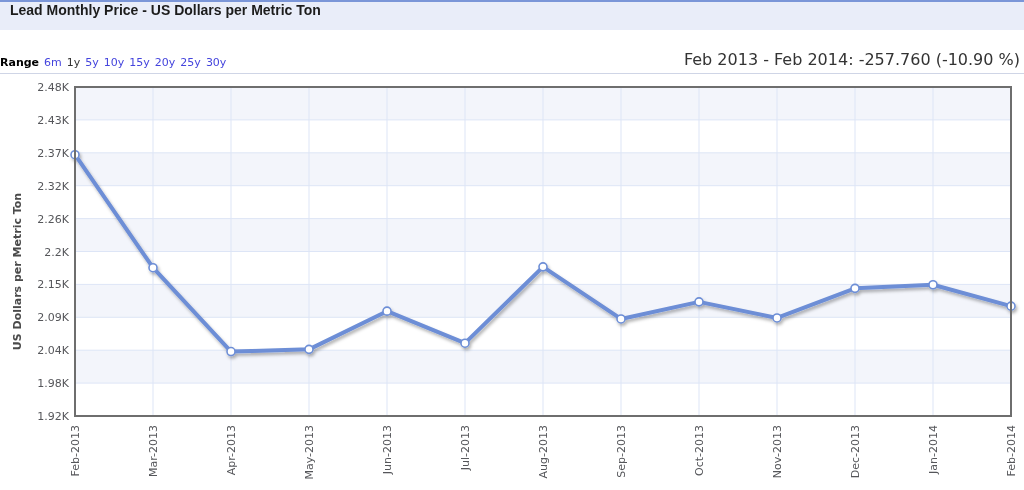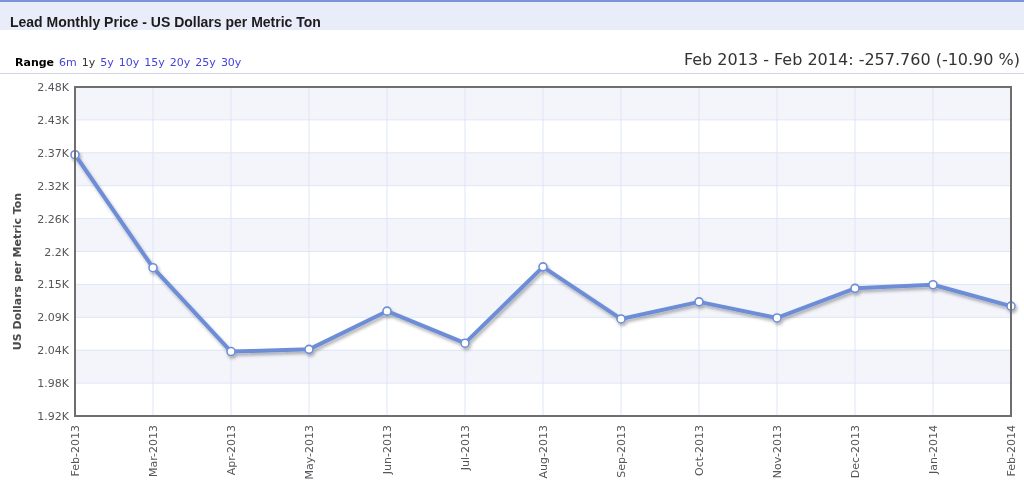--- a/index.html
+++ b/index.html
@@ -2,28 +2,28 @@
 <html><head>
 <meta charset="utf-8">
 <style>
   html,body{margin:0;padding:0;}
   body{
     width:1024px;height:490px;background:#ffffff;overflow:hidden;
     font-family:"Liberation Sans",sans-serif;
   }
   .titlebar{
     height:28px;background:#e9edf9;border-top:2px solid #7b96d8;
-    display:flex;align-items:flex-end;
+    display:flex;align-items:flex-start;
   }
   .titlebar .page-title{
     font-size:14px;font-weight:bold;color:#1c1c1c;margin:0 0 0 10px;
   }
   .toolbar{
     display:flex;justify-content:space-between;align-items:flex-end;
-    padding:20px 4px 4px 15px;border-bottom:1px solid #cfd5e6;
+    padding:20px 4px 4px 0;border-bottom:1px solid #cfd5e6;
     font-family:"DejaVu Sans",sans-serif;
   }
   .range-area{font-size:11px;color:#000;}
   .range-label{font-weight:bold;}
   .range-opt{margin-left:5px;color:#4444dd;text-decoration:none;font-weight:normal;font-size:11px;}
   .range-opt.selected{color:#333333;}
   .summary{font-size:16px;color:#333333;}
   #chart-svg{display:block;}
   #chart-svg text{font-family:"DejaVu Sans",sans-serif;}
 </style>

